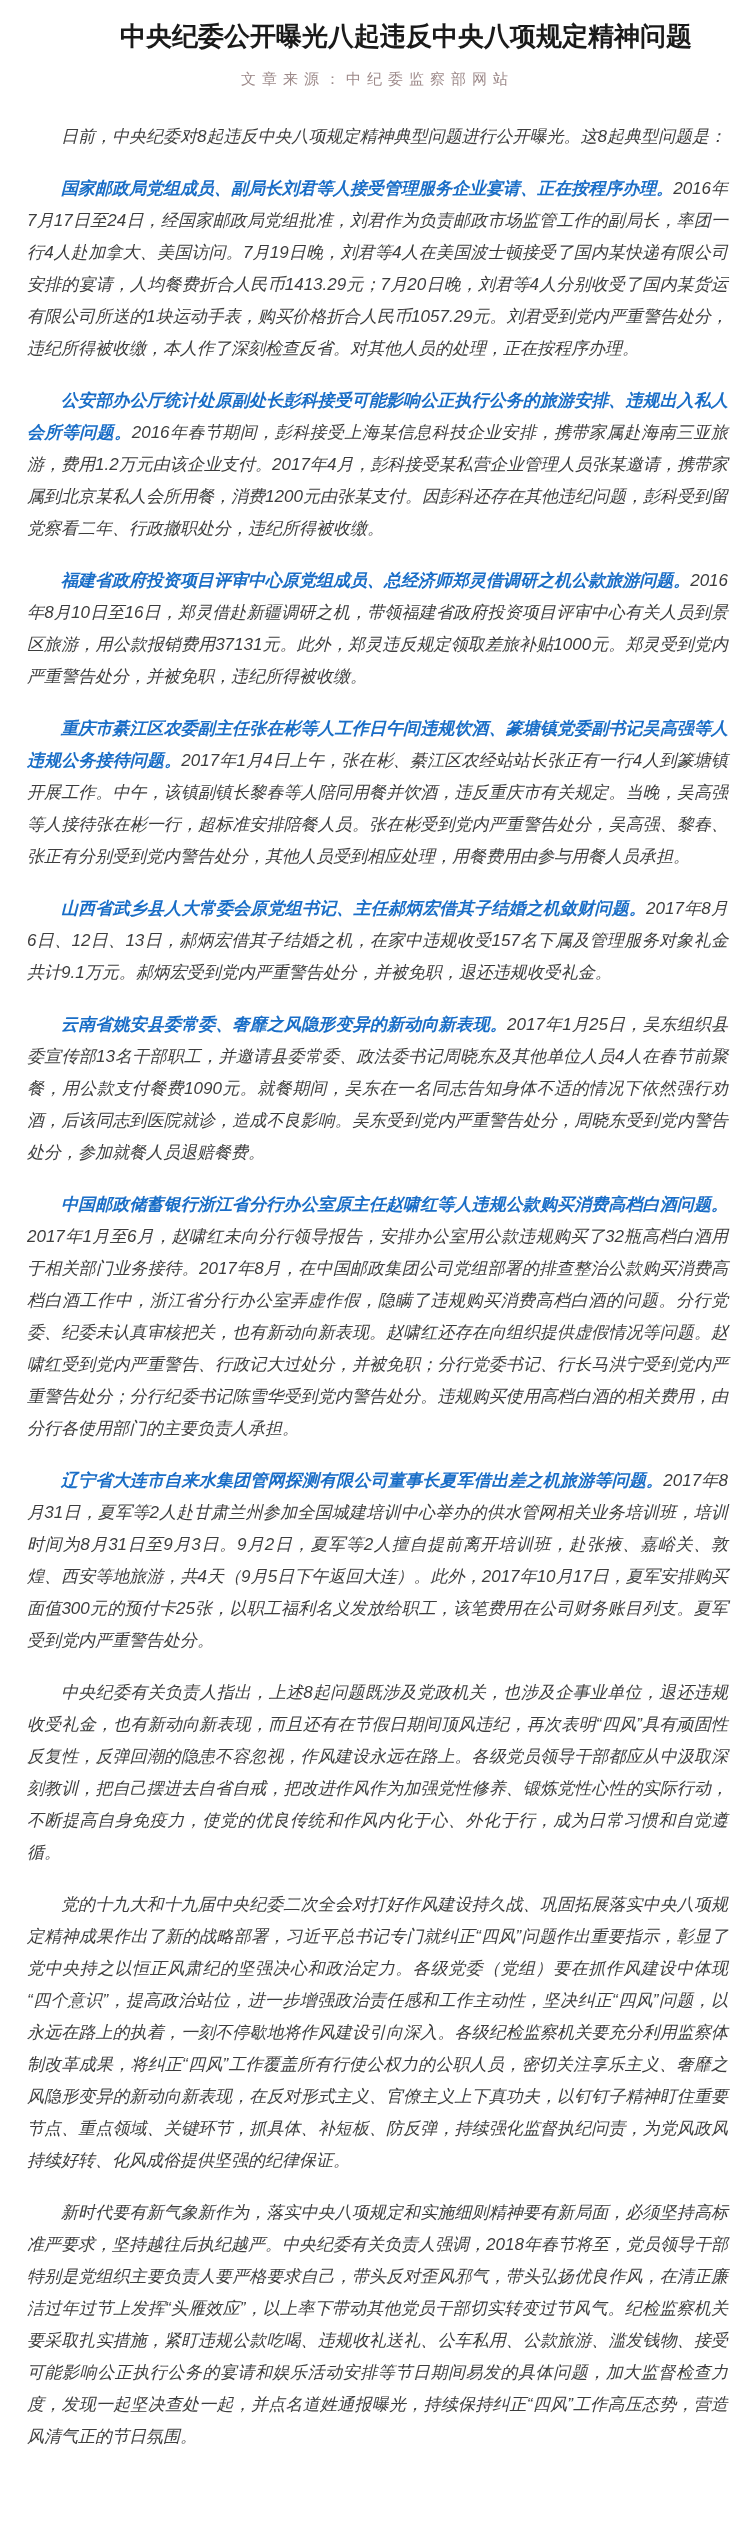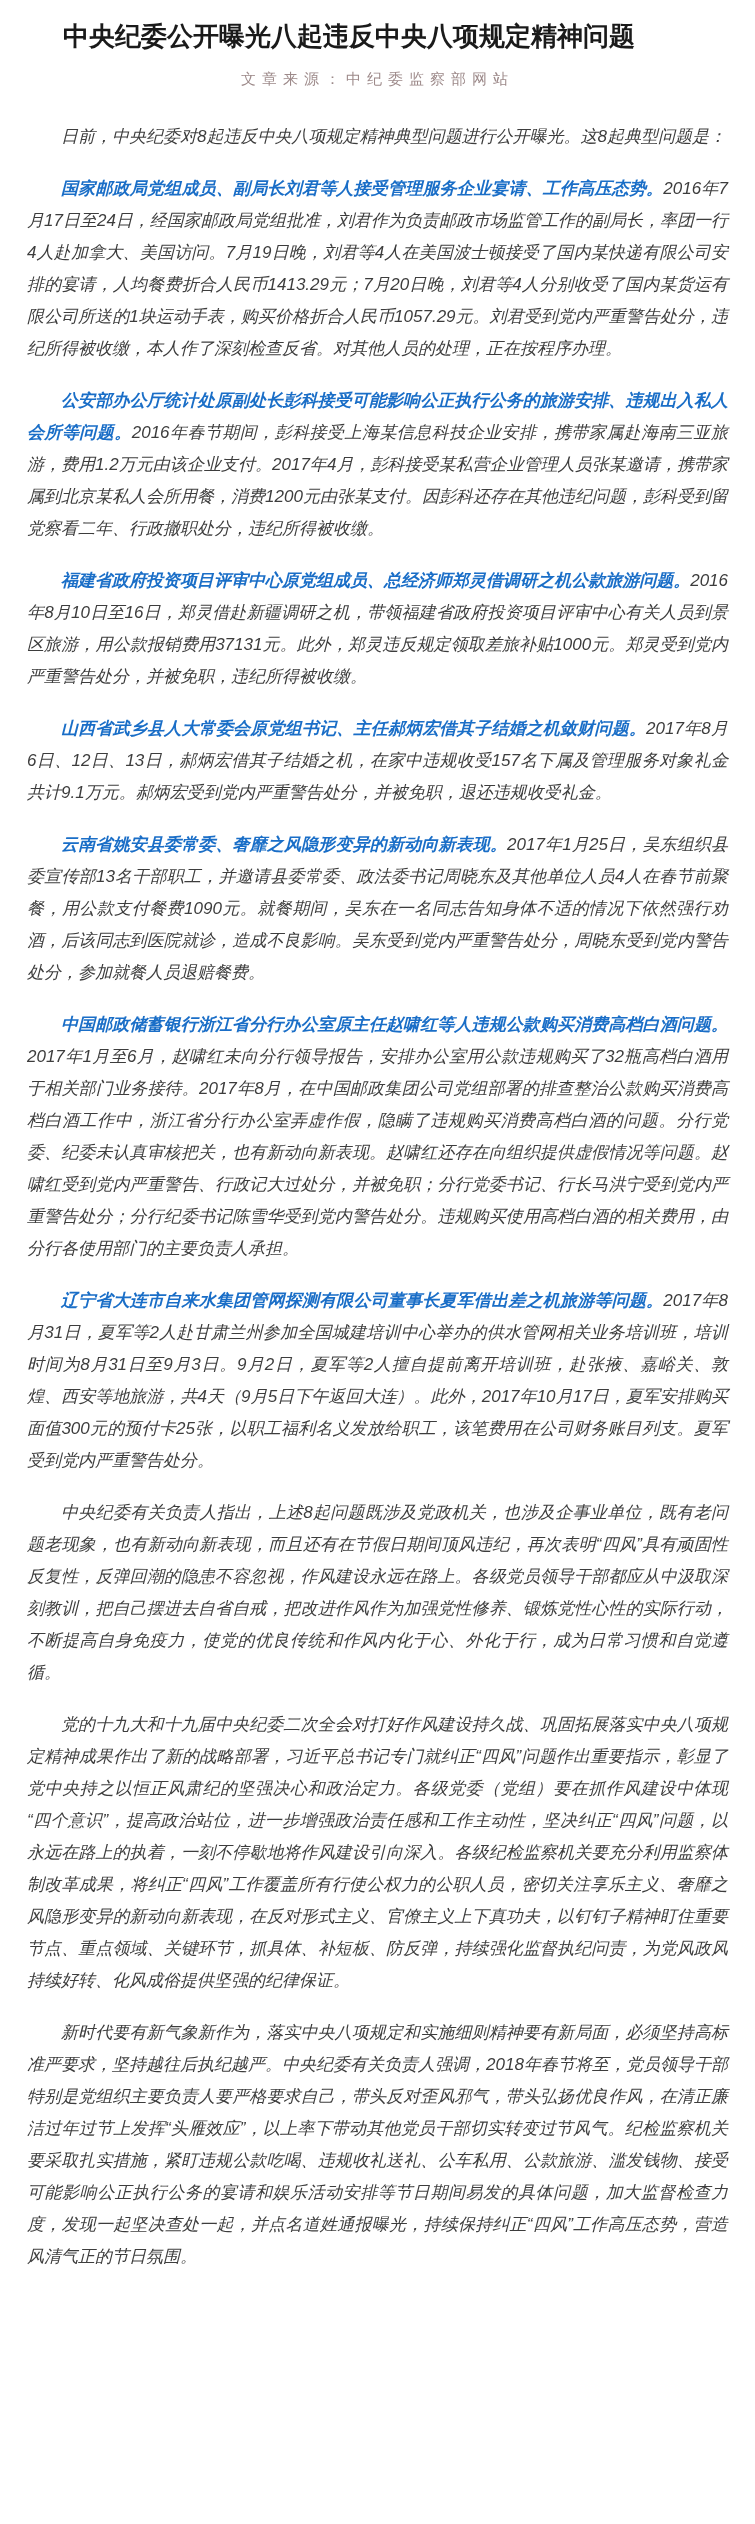--- a/index.html
+++ b/index.html
@@ -12,21 +12,21 @@
     width:755px;
     min-height:2524px;
     font-family:"Liberation Sans","DejaVu Sans",sans-serif;
     -webkit-font-smoothing:antialiased;
   }
   .page{padding:12px 27px 30px;}
   .page-title{
     font-size:26px;
     font-weight:700;
     color:#1a1a1a;
-    text-align:left;
+    text-align:right;
     line-height:1.3;
     margin:8px 36px 16px;
   }
   .source-line{
     text-align:center;
     font-family:Liberation Serif, serif;
     font-size:15px;
     letter-spacing:6px;
     color:var(--source-color);
     margin:0 0 32px 0;
@@ -51,34 +51,35 @@
 
 <div class="page">
   <h1 class="page-title">中央纪委公开曝光八起违反中央八项规定精神问题</h1>
 
   <div class="source-line">文章来源：中纪委监察部网站</div>
 
   <div class="content">
     <p class="intro">日前，中央纪委对8起违反中央八项规定精神典型问题进行公开曝光。这8起典型问题是：</p>
 
     <div id="cases">
-  <p class="case"><span class="case-headline">国家邮政局党组成员、副局长刘君等人接受管理服务企业宴请、工作高压态势。</span><span class="case-body">2016年7月17日至24日，经国家邮政局党组批准，刘君作为负责邮政市场监管工作的副局长，率团一行4人赴加拿大、美国访问。7月19日晚，刘君等4人在美国波士顿接受了国内某快递有限公司安排的宴请，人均餐费折合人民币1413.29元；7月20日晚，刘君等4人分别收受了国内某货运有限公司所送的1块运动手表，购买价格折合人民币1057.29元。刘君受到党内严重警告处分，违纪所得被收缴，本人作了深刻检查反省。对其他人员的处理，正在按程序办理。</span></p>
+  <p class="case"><span class="case-headline">国家邮政局党组成员、副局长刘君等人接受管理服务企业宴请、正在按程序办理。</span><span class="case-body">2016年7月17日至24日，经国家邮政局党组批准，刘君作为负责邮政市场监管工作的副局长，率团一行4人赴加拿大、美国访问。7月19日晚，刘君等4人在美国波士顿接受了国内某快递有限公司安排的宴请，人均餐费折合人民币1413.29元；7月20日晚，刘君等4人分别收受了国内某货运有限公司所送的1块运动手表，购买价格折合人民币1057.29元。刘君受到党内严重警告处分，违纪所得被收缴，本人作了深刻检查反省。对其他人员的处理，正在按程序办理。</span></p>
 
   <p class="case"><span class="case-headline">公安部办公厅统计处原副处长彭科接受可能影响公正执行公务的旅游安排、违规出入私人会所等问题。</span><span class="case-body">2016年春节期间，彭科接受上海某信息科技企业安排，携带家属赴海南三亚旅游，费用1.2万元由该企业支付。2017年4月，彭科接受某私营企业管理人员张某邀请，携带家属到北京某私人会所用餐，消费1200元由张某支付。因彭科还存在其他违纪问题，彭科受到留党察看二年、行政撤职处分，违纪所得被收缴。</span></p>
 
   <p class="case"><span class="case-headline">福建省政府投资项目评审中心原党组成员、总经济师郑灵借调研之机公款旅游问题。</span><span class="case-body">2016年8月10日至16日，郑灵借赴新疆调研之机，带领福建省政府投资项目评审中心有关人员到景区旅游，用公款报销费用37131元。此外，郑灵违反规定领取差旅补贴1000元。郑灵受到党内严重警告处分，并被免职，违纪所得被收缴。</span></p>
 
+  <p class="case"><span class="case-headline">重庆市綦江区农委副主任张在彬等人工作日午间违规饮酒、篆塘镇党委副书记吴高强等人违规公务接待问题。</span><span class="case-body">2017年1月4日上午，张在彬、綦江区农经站站长张正有一行4人到篆塘镇开展工作。中午，该镇副镇长黎春等人陪同用餐并饮酒，违反重庆市有关规定。当晚，吴高强等人接待张在彬一行，超标准安排陪餐人员。张在彬受到党内严重警告处分，吴高强、黎春、张正有分别受到党内警告处分，其他人员受到相应处理，用餐费用由参与用餐人员承担。</span></p>
 
   <p class="case"><span class="case-headline">山西省武乡县人大常委会原党组书记、主任郝炳宏借其子结婚之机敛财问题。</span><span class="case-body">2017年8月6日、12日、13日，郝炳宏借其子结婚之机，在家中违规收受157名下属及管理服务对象礼金共计9.1万元。郝炳宏受到党内严重警告处分，并被免职，退还违规收受礼金。</span></p>
 
   <p class="case"><span class="case-headline">云南省姚安县委常委、奢靡之风隐形变异的新动向新表现。</span><span class="case-body">2017年1月25日，吴东组织县委宣传部13名干部职工，并邀请县委常委、政法委书记周晓东及其他单位人员4人在春节前聚餐，用公款支付餐费1090元。就餐期间，吴东在一名同志告知身体不适的情况下依然强行劝酒，后该同志到医院就诊，造成不良影响。吴东受到党内严重警告处分，周晓东受到党内警告处分，参加就餐人员退赔餐费。</span></p>
 
   <p class="case"><span class="case-headline">中国邮政储蓄银行浙江省分行办公室原主任赵啸红等人违规公款购买消费高档白酒问题。</span><span class="case-body">2017年1月至6月，赵啸红未向分行领导报告，安排办公室用公款违规购买了32瓶高档白酒用于相关部门业务接待。2017年8月，在中国邮政集团公司党组部署的排查整治公款购买消费高档白酒工作中，浙江省分行办公室弄虚作假，隐瞒了违规购买消费高档白酒的问题。分行党委、纪委未认真审核把关，也有新动向新表现。赵啸红还存在向组织提供虚假情况等问题。赵啸红受到党内严重警告、行政记大过处分，并被免职；分行党委书记、行长马洪宁受到党内严重警告处分；分行纪委书记陈雪华受到党内警告处分。违规购买使用高档白酒的相关费用，由分行各使用部门的主要负责人承担。</span></p>
 
   <p class="case"><span class="case-headline">辽宁省大连市自来水集团管网探测有限公司董事长夏军借出差之机旅游等问题。</span><span class="case-body">2017年8月31日，夏军等2人赴甘肃兰州参加全国城建培训中心举办的供水管网相关业务培训班，培训时间为8月31日至9月3日。9月2日，夏军等2人擅自提前离开培训班，赴张掖、嘉峪关、敦煌、西安等地旅游，共4天（9月5日下午返回大连）。此外，2017年10月17日，夏军安排购买面值300元的预付卡25张，以职工福利名义发放给职工，该笔费用在公司财务账目列支。夏军受到党内严重警告处分。</span></p>
 </div>
     <div id="closings">
-        <p>中央纪委有关负责人指出，上述8起问题既涉及党政机关，也涉及企事业单位，既有老问题老现象，也有新动向新表现，而且还有在节假日期间顶风违纪，再次表明“四风”具有顽固性反复性，反弹回潮的隐患不容忽视，作风建设永远在路上。各级党员领导干部都应从中汲取深刻教训，把自己摆进去自省自戒，把改进作风作为加强党性修养、锻炼党性心性的实际行动，不断提高自身免疫力，使党的优良传统和作风内化于心、外化于行，成为日常习惯和自觉遵循。</p>
+        <p>中央纪委有关负责人指出，上述8起问题既涉及党政机关，也涉及企事业单位，退还违规收受礼金，也有新动向新表现，而且还有在节假日期间顶风违纪，再次表明“四风”具有顽固性反复性，反弹回潮的隐患不容忽视，作风建设永远在路上。各级党员领导干部都应从中汲取深刻教训，把自己摆进去自省自戒，把改进作风作为加强党性修养、锻炼党性心性的实际行动，不断提高自身免疫力，使党的优良传统和作风内化于心、外化于行，成为日常习惯和自觉遵循。</p>
         <p>党的十九大和十九届中央纪委二次全会对打好作风建设持久战、巩固拓展落实中央八项规定精神成果作出了新的战略部署，习近平总书记专门就纠正“四风”问题作出重要指示，彰显了党中央持之以恒正风肃纪的坚强决心和政治定力。各级党委（党组）要在抓作风建设中体现“四个意识”，提高政治站位，进一步增强政治责任感和工作主动性，坚决纠正“四风”问题，以永远在路上的执着，一刻不停歇地将作风建设引向深入。各级纪检监察机关要充分利用监察体制改革成果，将纠正“四风”工作覆盖所有行使公权力的公职人员，密切关注享乐主义、奢靡之风隐形变异的新动向新表现，在反对形式主义、官僚主义上下真功夫，以钉钉子精神盯住重要节点、重点领域、关键环节，抓具体、补短板、防反弹，持续强化监督执纪问责，为党风政风持续好转、化风成俗提供坚强的纪律保证。</p>
         <p>新时代要有新气象新作为，落实中央八项规定和实施细则精神要有新局面，必须坚持高标准严要求，坚持越往后执纪越严。中央纪委有关负责人强调，2018年春节将至，党员领导干部特别是党组织主要负责人要严格要求自己，带头反对歪风邪气，带头弘扬优良作风，在清正廉洁过年过节上发挥“头雁效应”，以上率下带动其他党员干部切实转变过节风气。纪检监察机关要采取扎实措施，紧盯违规公款吃喝、违规收礼送礼、公车私用、公款旅游、滥发钱物、接受可能影响公正执行公务的宴请和娱乐活动安排等节日期间易发的具体问题，加大监督检查力度，发现一起坚决查处一起，并点名道姓通报曝光，持续保持纠正“四风”工作高压态势，营造风清气正的节日氛围。</p>
       </div>
   </div>
 </div>
 
 </body></html>

